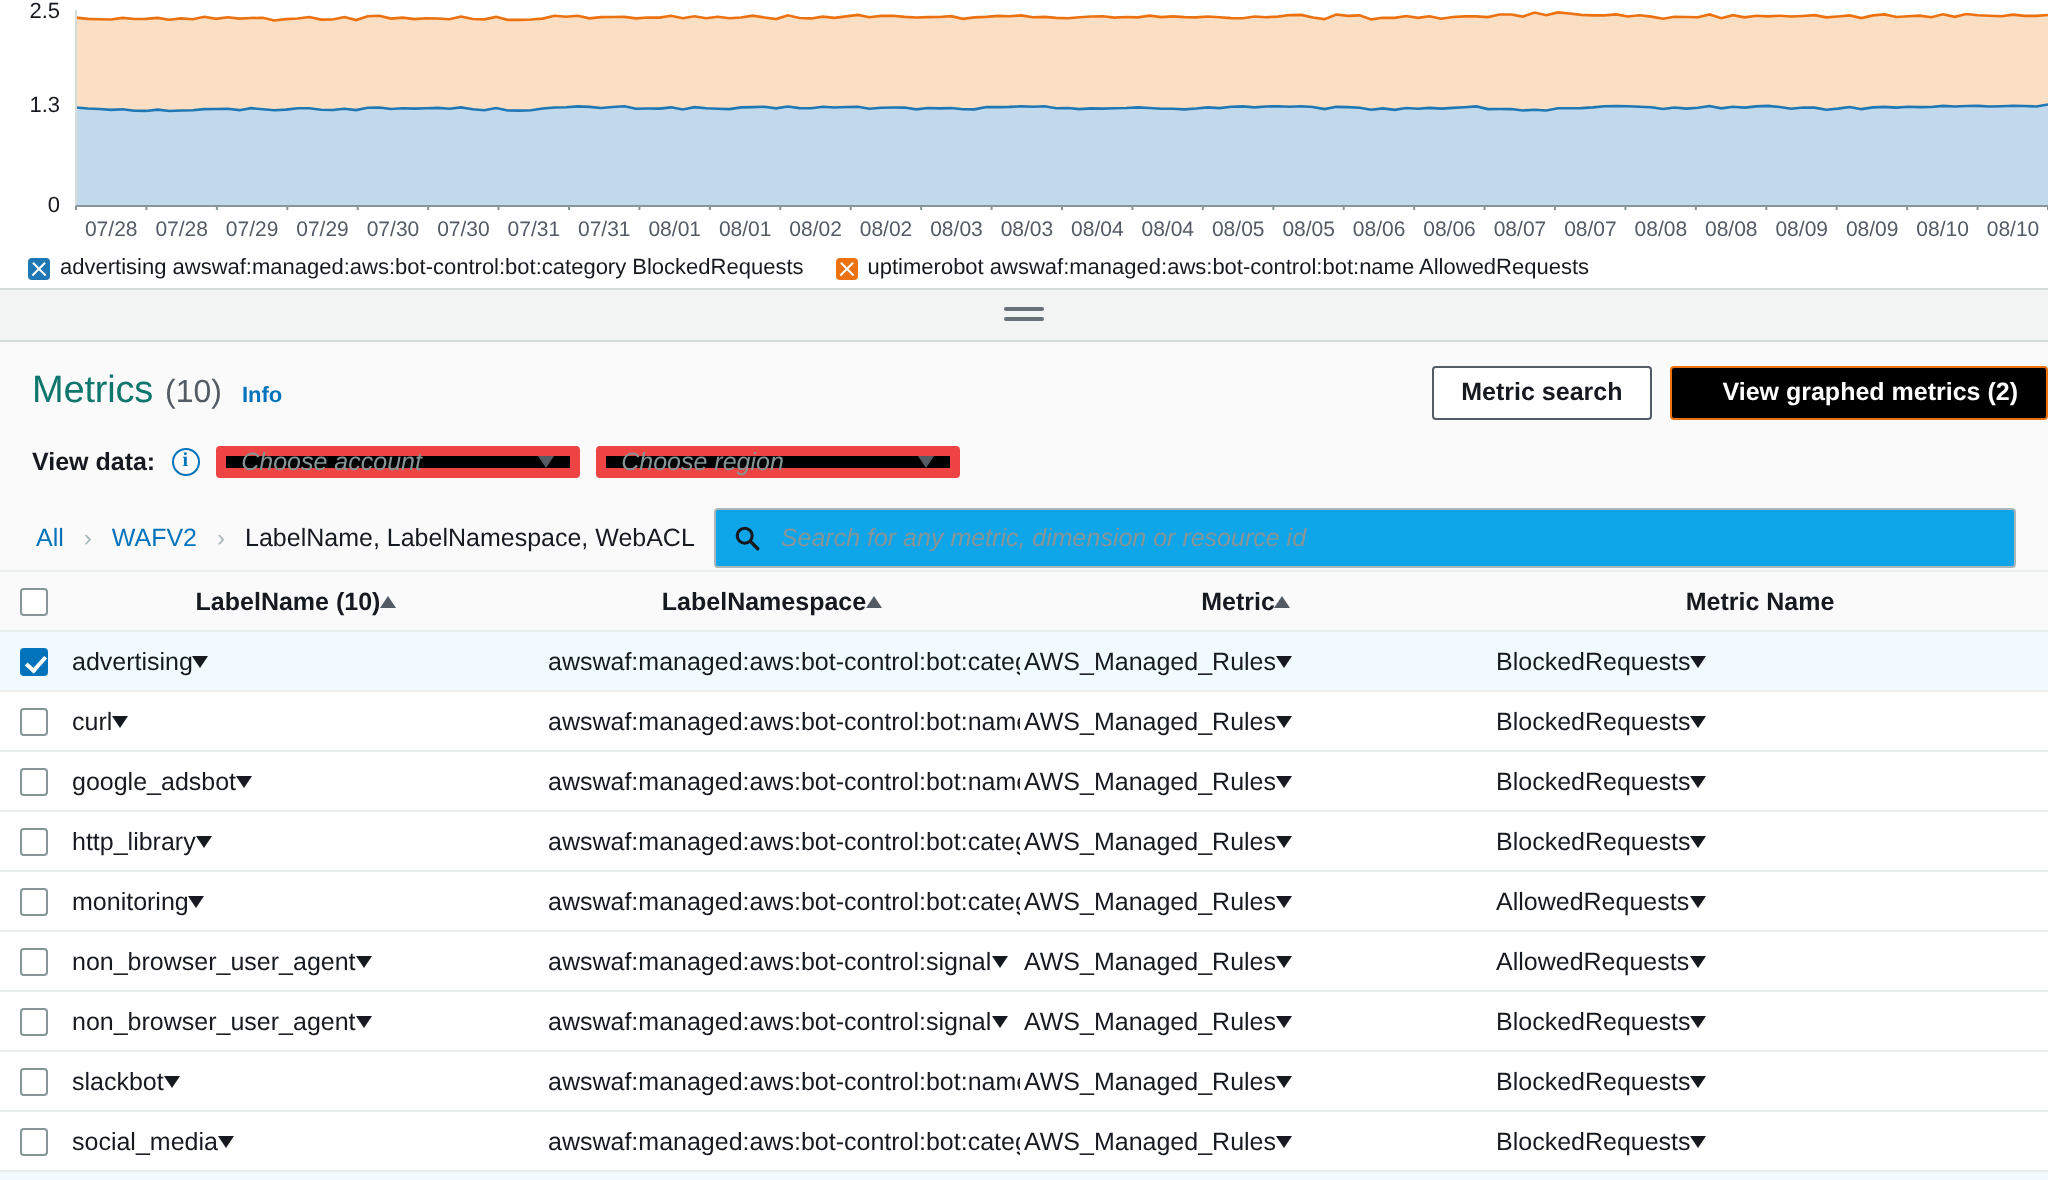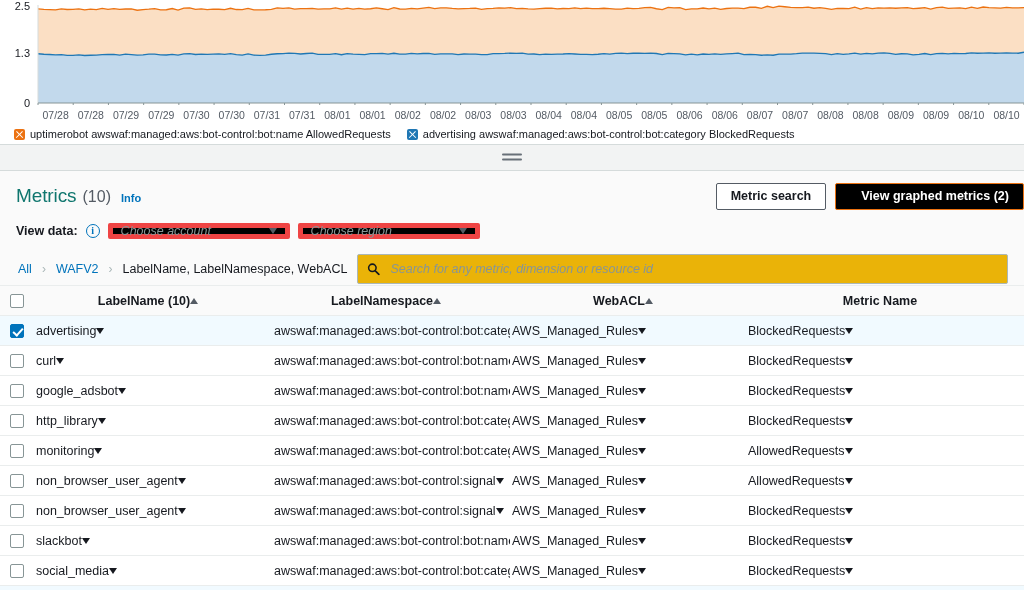--- a/index.html
+++ b/index.html
@@ -257,21 +257,21 @@
     font-size: 12px;
     padding: 0 8px;
     user-select: none;
   }
   #metric-search {
     position: relative;
     flex: 1;
     height: 30px;
     border: 1px solid #aab7b8;
     border-radius: 2px;
-    background: #eab308;
+    background: #0ea5e9;
     display: flex;
     align-items: center;
     padding: 0 20px 0 30px;
     margin-left: 8px;
     cursor: text;
   }
   #metric-search .search-glyph {
     position: absolute;
     left: 9px; top: 50%;
     transform: translateY(-50%);
@@ -477,26 +477,26 @@
       <span>08/08</span>
       <span>08/08</span>
       <span>08/09</span>
       <span>08/09</span>
       <span>08/10</span>
       <span>08/10</span>
     </div>
 
   <div id="chart-legend">
     <div class="legend-entry">
+      <span class="legend-swatch" style="background: rgb(31, 119, 180);"></span>
+      <span>advertising awswaf:managed:aws:bot-control:bot:category BlockedRequests</span>
+    </div>
+    <div class="legend-entry">
       <span class="legend-swatch" style="background: rgb(236, 114, 17);"></span>
       <span>uptimerobot awswaf:managed:aws:bot-control:bot:name AllowedRequests</span>
-    </div>
-    <div class="legend-entry">
-      <span class="legend-swatch" style="background: rgb(31, 119, 180);"></span>
-      <span>advertising awswaf:managed:aws:bot-control:bot:category BlockedRequests</span>
     </div>
   </div>
 </div>
 
 <div id="resize-bar">
   <div id="resize-handle">
     <i></i>
       <i></i>
   </div>
 </div>
@@ -570,21 +570,21 @@
           </div>
         </th>
         <th>
           <div class="th-inner">
             <span class="th-label">LabelNamespace</span>
             <span class="sort-caret"></span>
           </div>
         </th>
         <th>
           <div class="th-inner">
-            <span class="th-label">WebACL</span>
+            <span class="th-label">Metric</span>
             <span class="sort-caret"></span>
           </div>
         </th>
         <th>
           <div class="th-inner">
             <span class="th-label">Metric Name</span>
           </div>
         </th>
       </tr>
     </thead>

